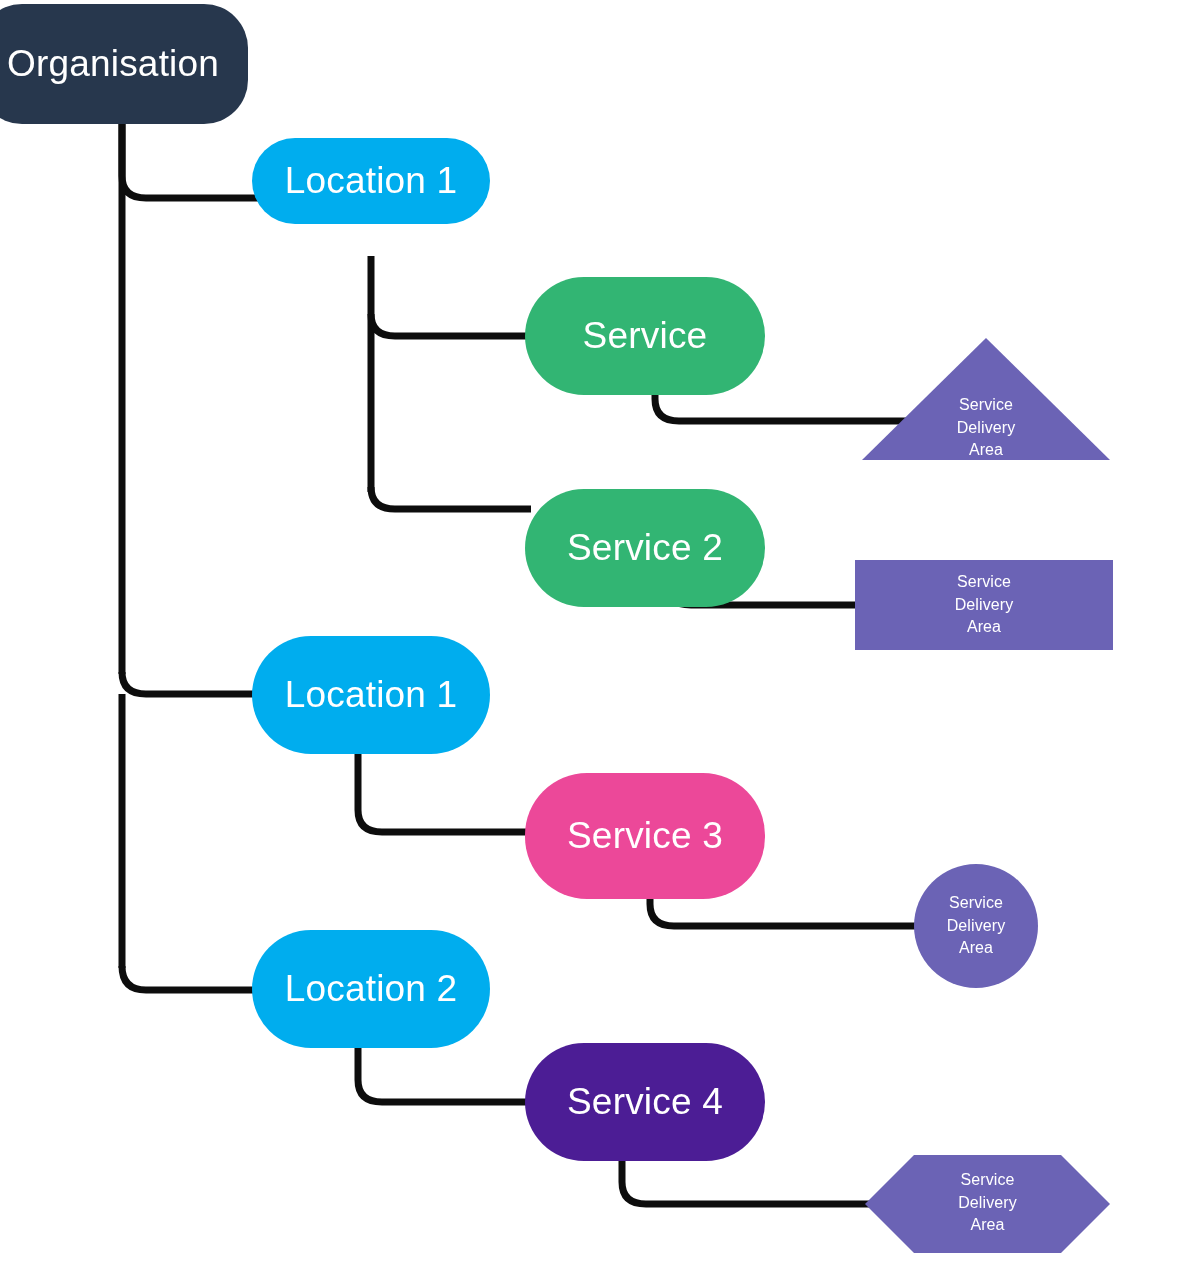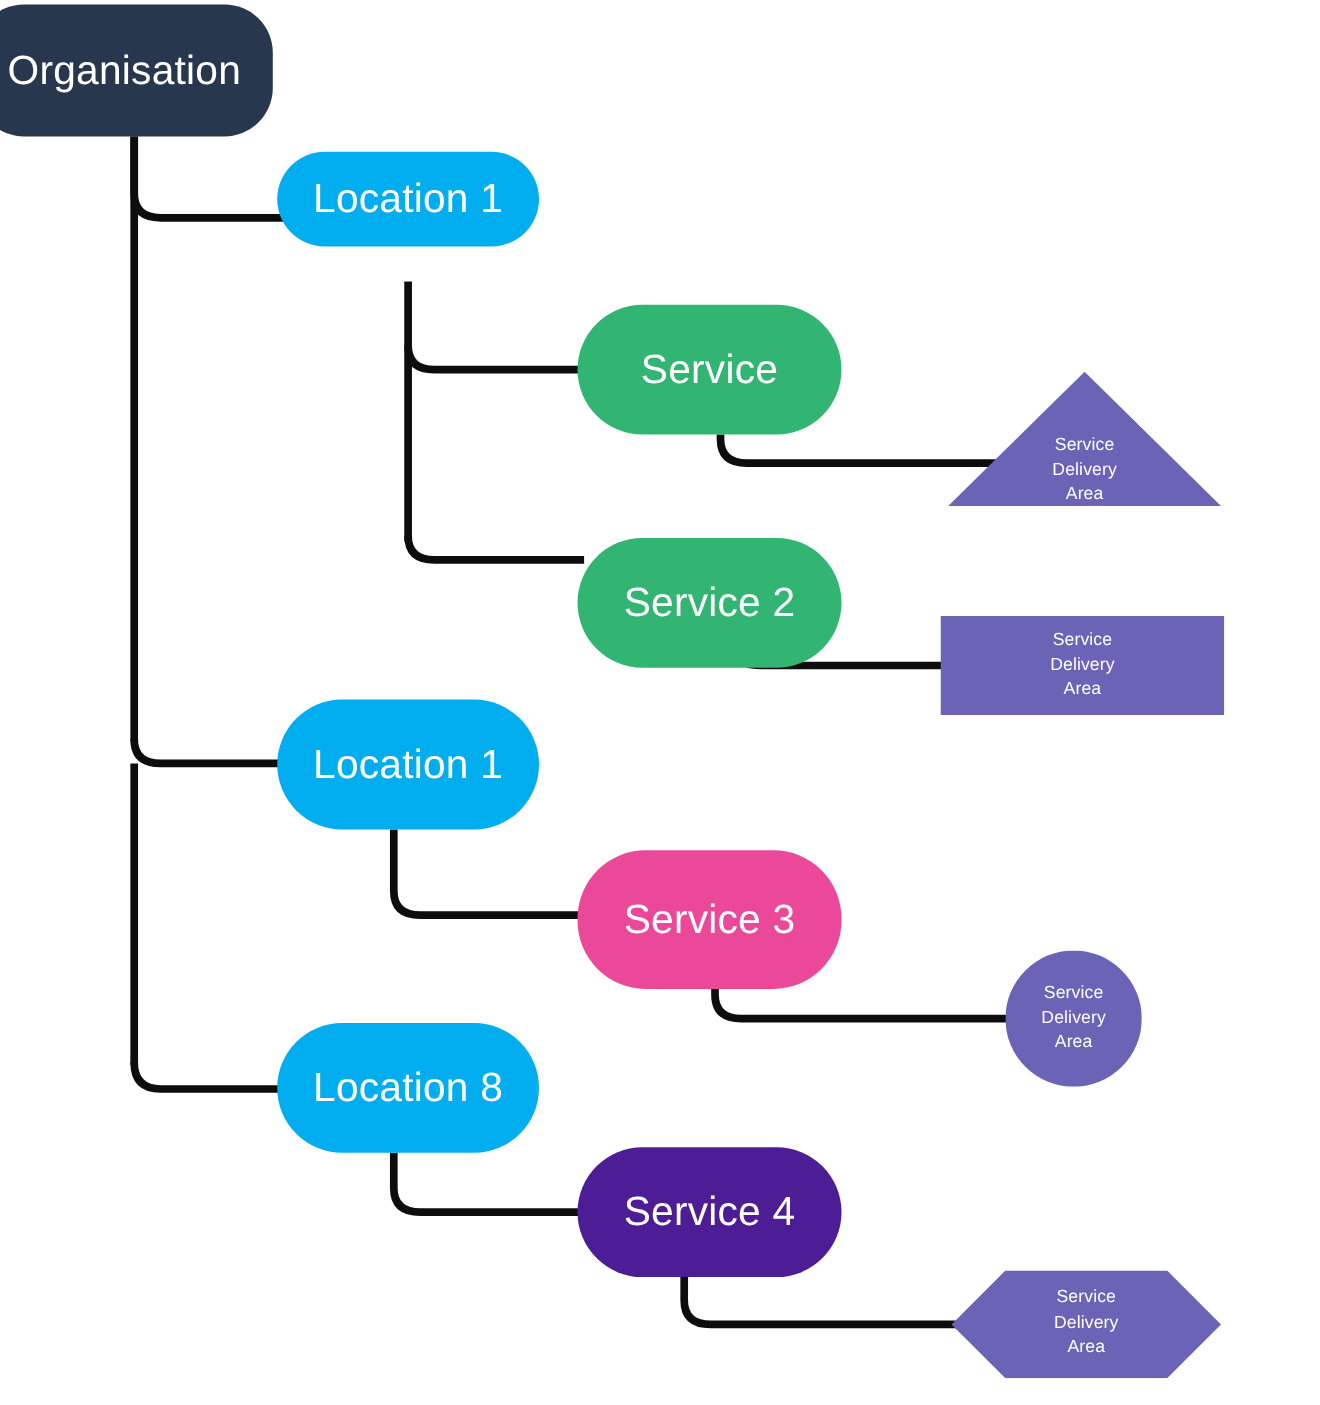--- a/index.html
+++ b/index.html
@@ -109,21 +109,21 @@
 
   <div class="node node-location" style="left:252px; top:138px; width:238px; height:86px; background:#00ADEE;">
     <span>Location 1</span>
   </div>
 
   <div class="node node-location" style="left:252px; top:636px; width:238px; height:118px; background:#00ADEE;">
     <span>Location 1</span>
   </div>
 
   <div class="node node-location" style="left:252px; top:930px; width:238px; height:118px; background:#00ADEE;">
-    <span>Location 8</span>
+    <span>Location 2</span>
   </div>
 
   <div class="node node-service" style="left:525px; top:277px; width:240px; height:118px; background:#32B573;">
     <span>Service</span>
   </div>
 
   <div class="node node-service" style="left:525px; top:450px; width:240px; height:118px; background:#32B573;margin-top:39px;">
     <span>Service 2</span>
   </div>
 

